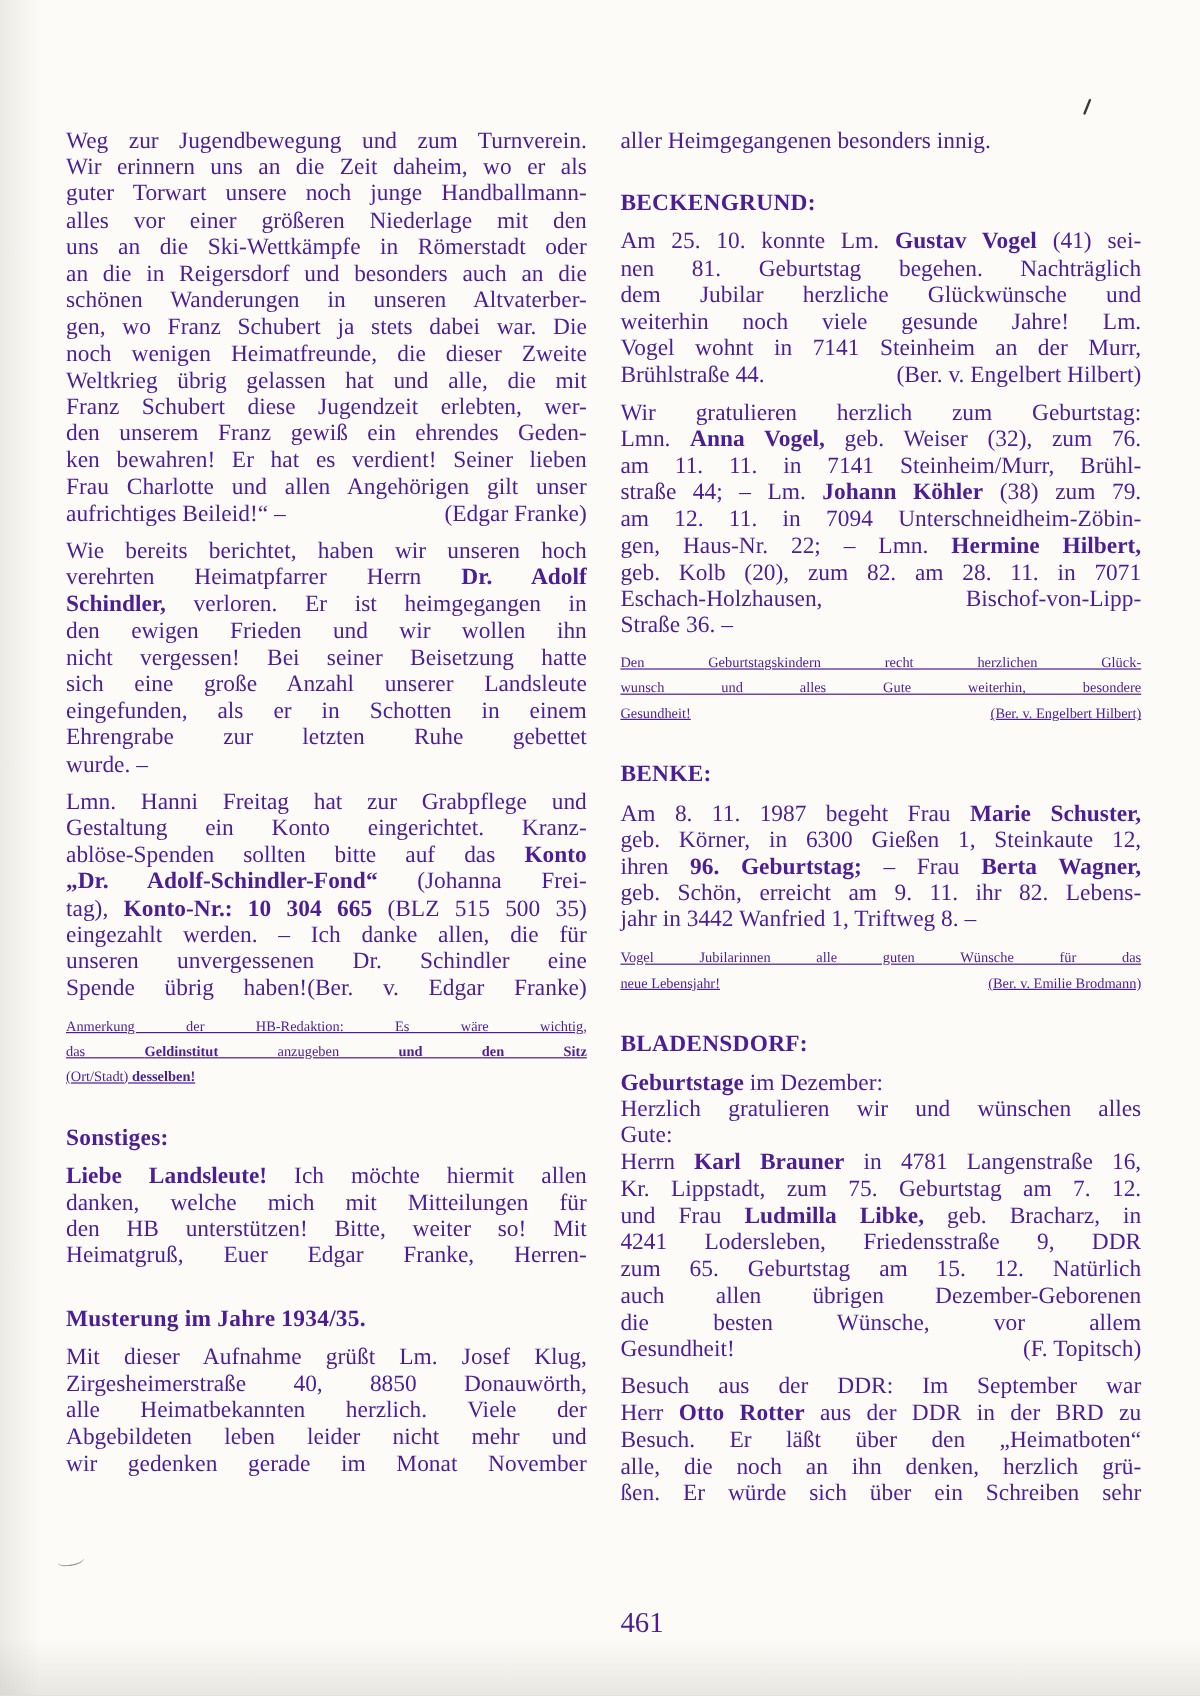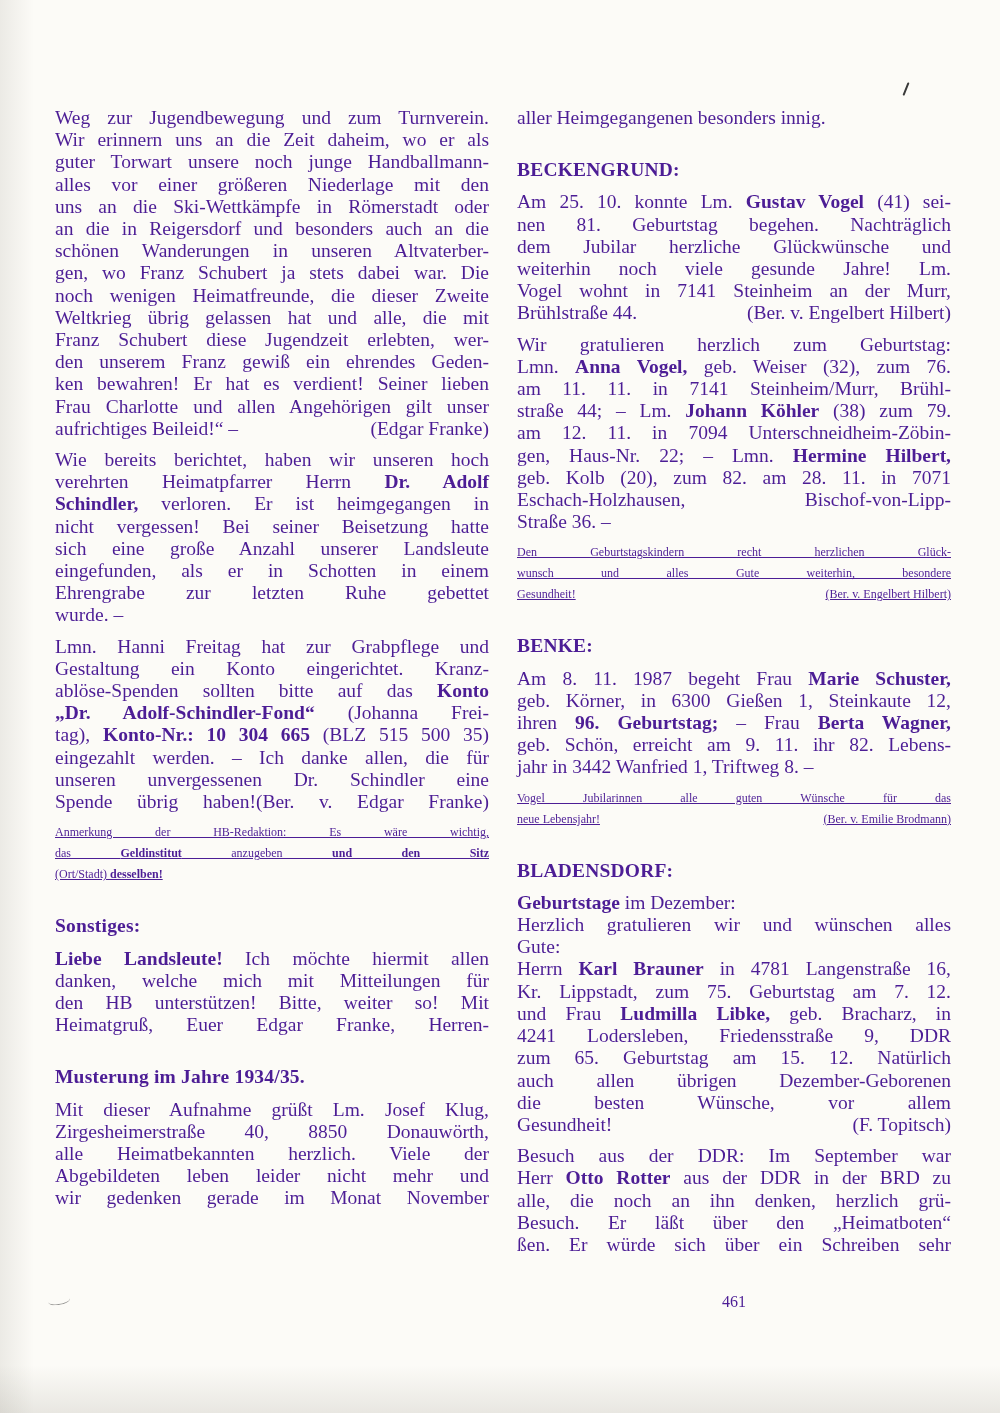--- a/index.html
+++ b/index.html
@@ -41,25 +41,25 @@
 
   .heading { font-weight: bold; margin: 30px 0 10px 0; letter-spacing: 0.2px; }
 
   .line { text-align: justify; text-justify: inter-word; }
   .line.fill { text-align-last: justify; }
   .line.split { display: flex; justify-content: space-between; }
   .line.split .credit { white-space: nowrap; }
 
   .page-number {
     position: absolute;
-    top: 1293px;
+    top: 1340px;
     left: 517px;
     width: 434px;
-    text-align: center;
-    font-size: 16px;
+    text-align: left;
+    font-size: 24px;
   }
 
   .artifact-slash {
     position: absolute;
     left: 905px;
     top: 82px;
     width: 2px;
     height: 14px;
     background: #3a3a3a;
     transform: rotate(22deg);
@@ -98,20 +98,21 @@
         <div class="line fill">Frau Charlotte und allen Angehörigen gilt unser</div>
         <div class="line split">
           <span>aufrichtiges Beileid!“ –</span>
           <span class="credit">(Edgar Franke)</span>
         </div>
       </div>
       <div class="para">
         <div class="line fill">Wie bereits berichtet, haben wir unseren hoch</div>
         <div class="line fill">verehrten Heimatpfarrer Herrn <b>Dr. Adolf</b></div>
         <div class="line fill"><b>Schindler,</b> verloren. Er ist heimgegangen in</div>
+        <div class="line fill">den ewigen Frieden und wir wollen ihn</div>
         <div class="line fill">nicht vergessen! Bei seiner Beisetzung hatte</div>
         <div class="line fill">sich eine große Anzahl unserer Landsleute</div>
         <div class="line fill">eingefunden, als er in Schotten in einem</div>
         <div class="line fill">Ehrengrabe zur letzten Ruhe gebettet</div>
         <div class="line">wurde. –</div>
       </div>
       <div class="para">
         <div class="line fill">Lmn. Hanni Freitag hat zur Grabpflege und</div>
         <div class="line fill">Gestaltung ein Konto eingerichtet. Kranz-</div>
         <div class="line fill">ablöse-Spenden sollten bitte auf das <b>Konto</b></div>
@@ -205,21 +206,21 @@
         <div class="line fill">auch allen übrigen Dezember-Geborenen</div>
         <div class="line fill">die besten Wünsche, vor allem</div>
         <div class="line split">
           <span>Gesundheit!</span>
           <span class="credit">(F. Topitsch)</span>
         </div>
       </div>
       <div class="para">
         <div class="line fill">Besuch aus der DDR: Im September war</div>
         <div class="line fill">Herr <b>Otto Rotter</b> aus der DDR in der BRD zu</div>
+        <div class="line fill">Besuch. Er läßt über den „Heimatboten“</div>
         <div class="line fill">alle, die noch an ihn denken, herzlich grü-</div>
-        <div class="line fill">Besuch. Er läßt über den „Heimatboten“</div>
         <div class="line fill">ßen. Er würde sich über ein Schreiben sehr</div>
       </div>
     </div>
   <div class="page-number">461</div>
   <div class="artifact-slash"></div>
   <div class="artifact-squiggle"></div>
 </div>
 
 </body></html>

